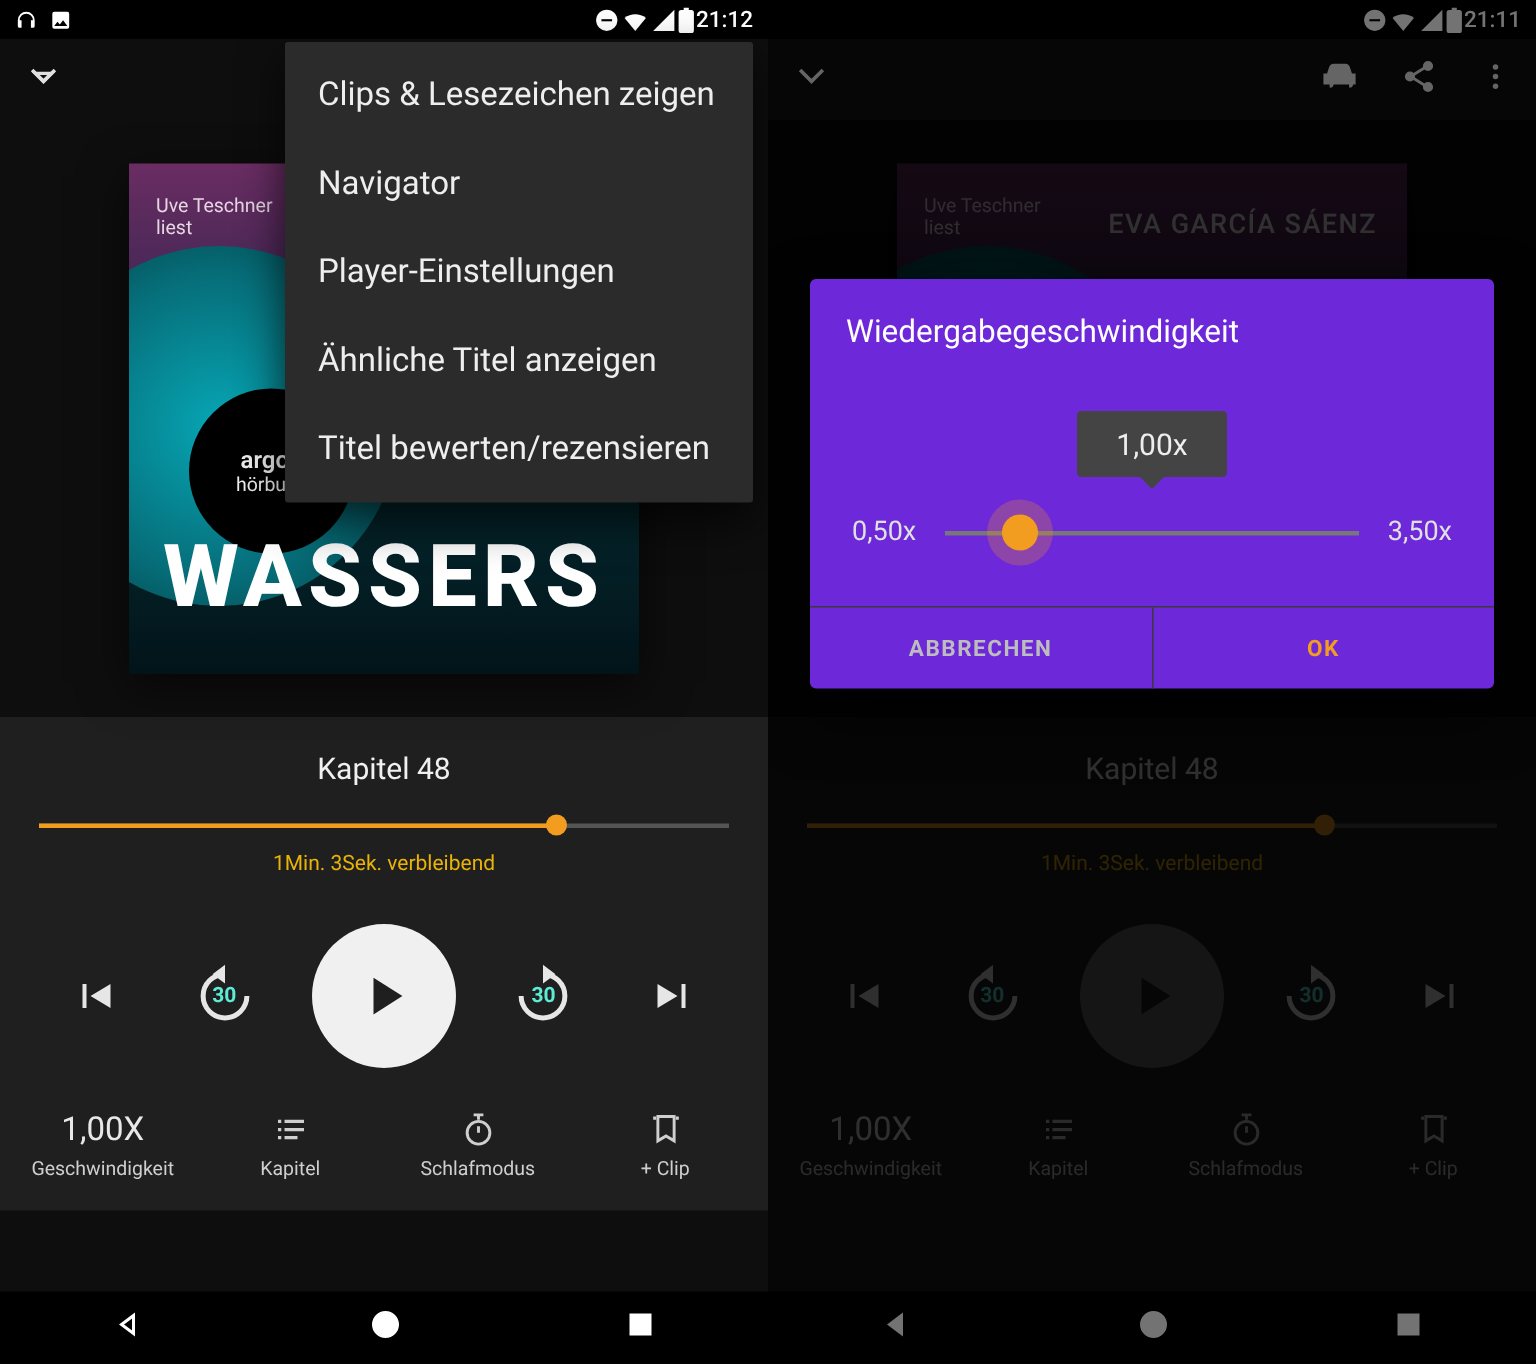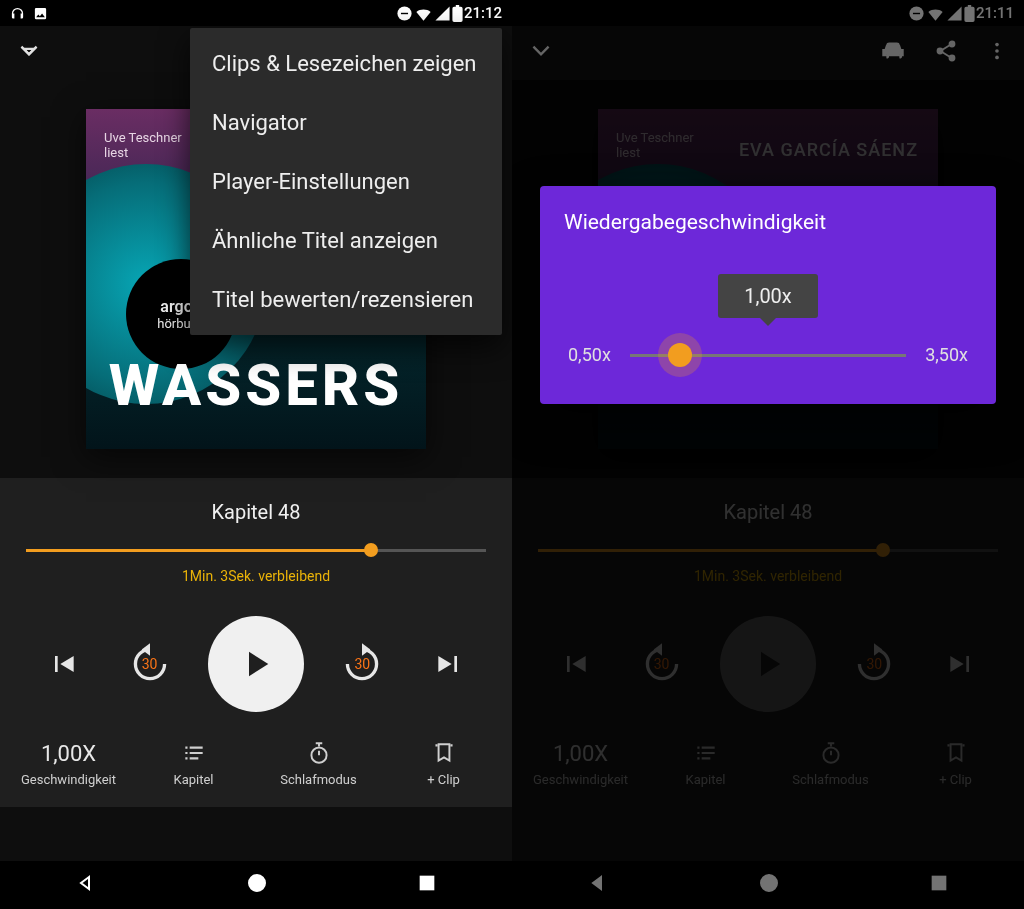--- a/index.html
+++ b/index.html
@@ -105,21 +105,21 @@
   .thumb { position:absolute; top:3px; width:14px;height:14px;border-radius:50%; background:#f29d1f; transform:translateX(-50%);}
   .remaining { font-size:14px; color:#eab308;}
   
   .transport {
     background:#1f1f1f;
     display:flex; align-items:center; justify-content:space-around;
     padding: 22px 20px 10px;
   }
   .tbtn { width:56px;height:56px;display:flex;align-items:center;justify-content:center;position:relative;}
   .tbtn svg { fill:#e6e6e6; }
-  .tbtn .num { position:absolute; color:#f97316; font-size:14px; font-weight:400;}
+  .tbtn .num { position:absolute; color:#5eead4; font-size:14px; font-weight:700;}
   .playbtn {
     width:96px;height:96px;border-radius:50%;background:#f0f0f0;
     display:flex;align-items:center;justify-content:center;
   }
   .playbtn svg { fill:#1f1f1f; }
   
   .bottomrow {
     background:#1f1f1f;
     display:flex; justify-content:space-around; padding:16px 6px 20px;
   }
@@ -501,14 +501,18 @@
     <div class="dialog-title">Wiedergabegeschwindigkeit</div>
     <div class="speedbox">
       <div class="tooltip">1,00x</div>
       <div class="speedslider">
         <span class="lbl left">0,50x</span>
         <span class="lbl right">3,50x</span>
         <div class="bar"></div>
         <div class="knob" style="left:100px;"></div>
       </div>
     </div>
+    <div class="dialog-actions">
+      <div>ABBRECHEN</div>
+      <div>OK</div>
+    </div>
   </div>
 </div>
 
 </body></html>

